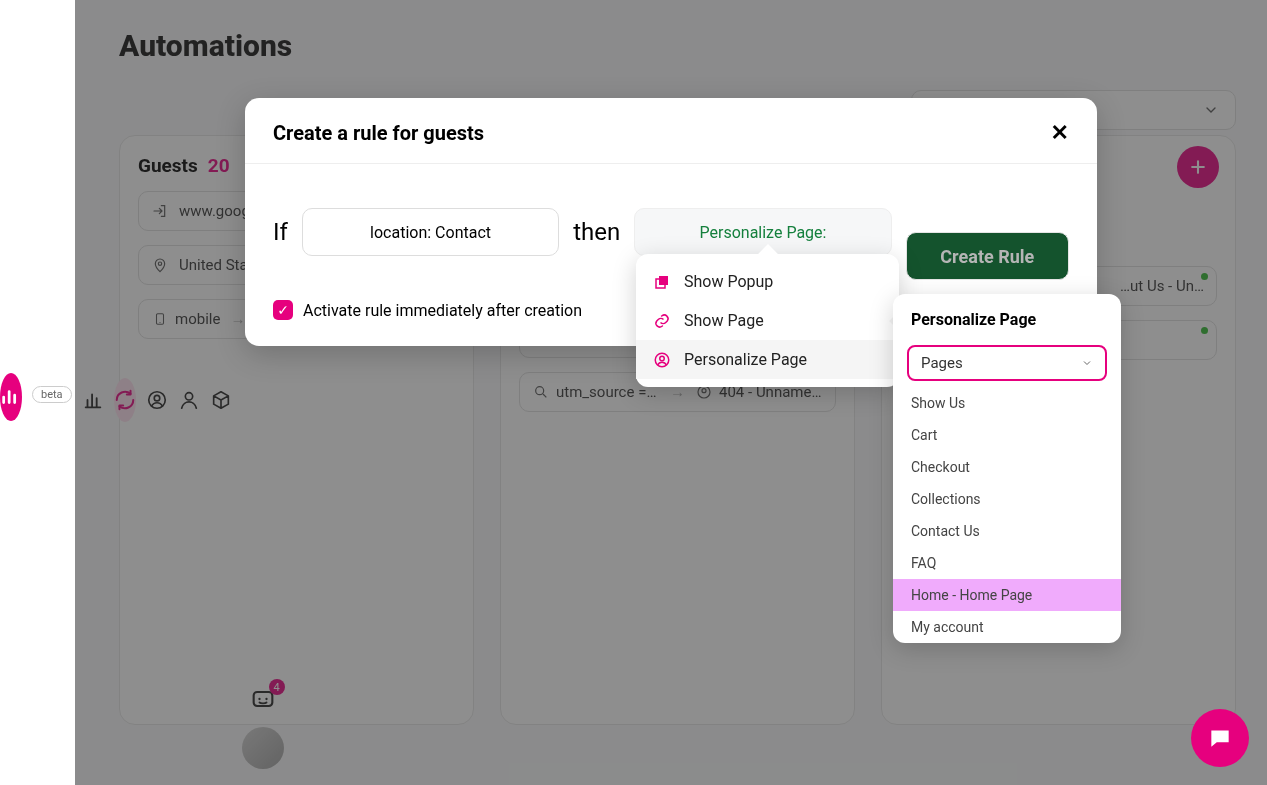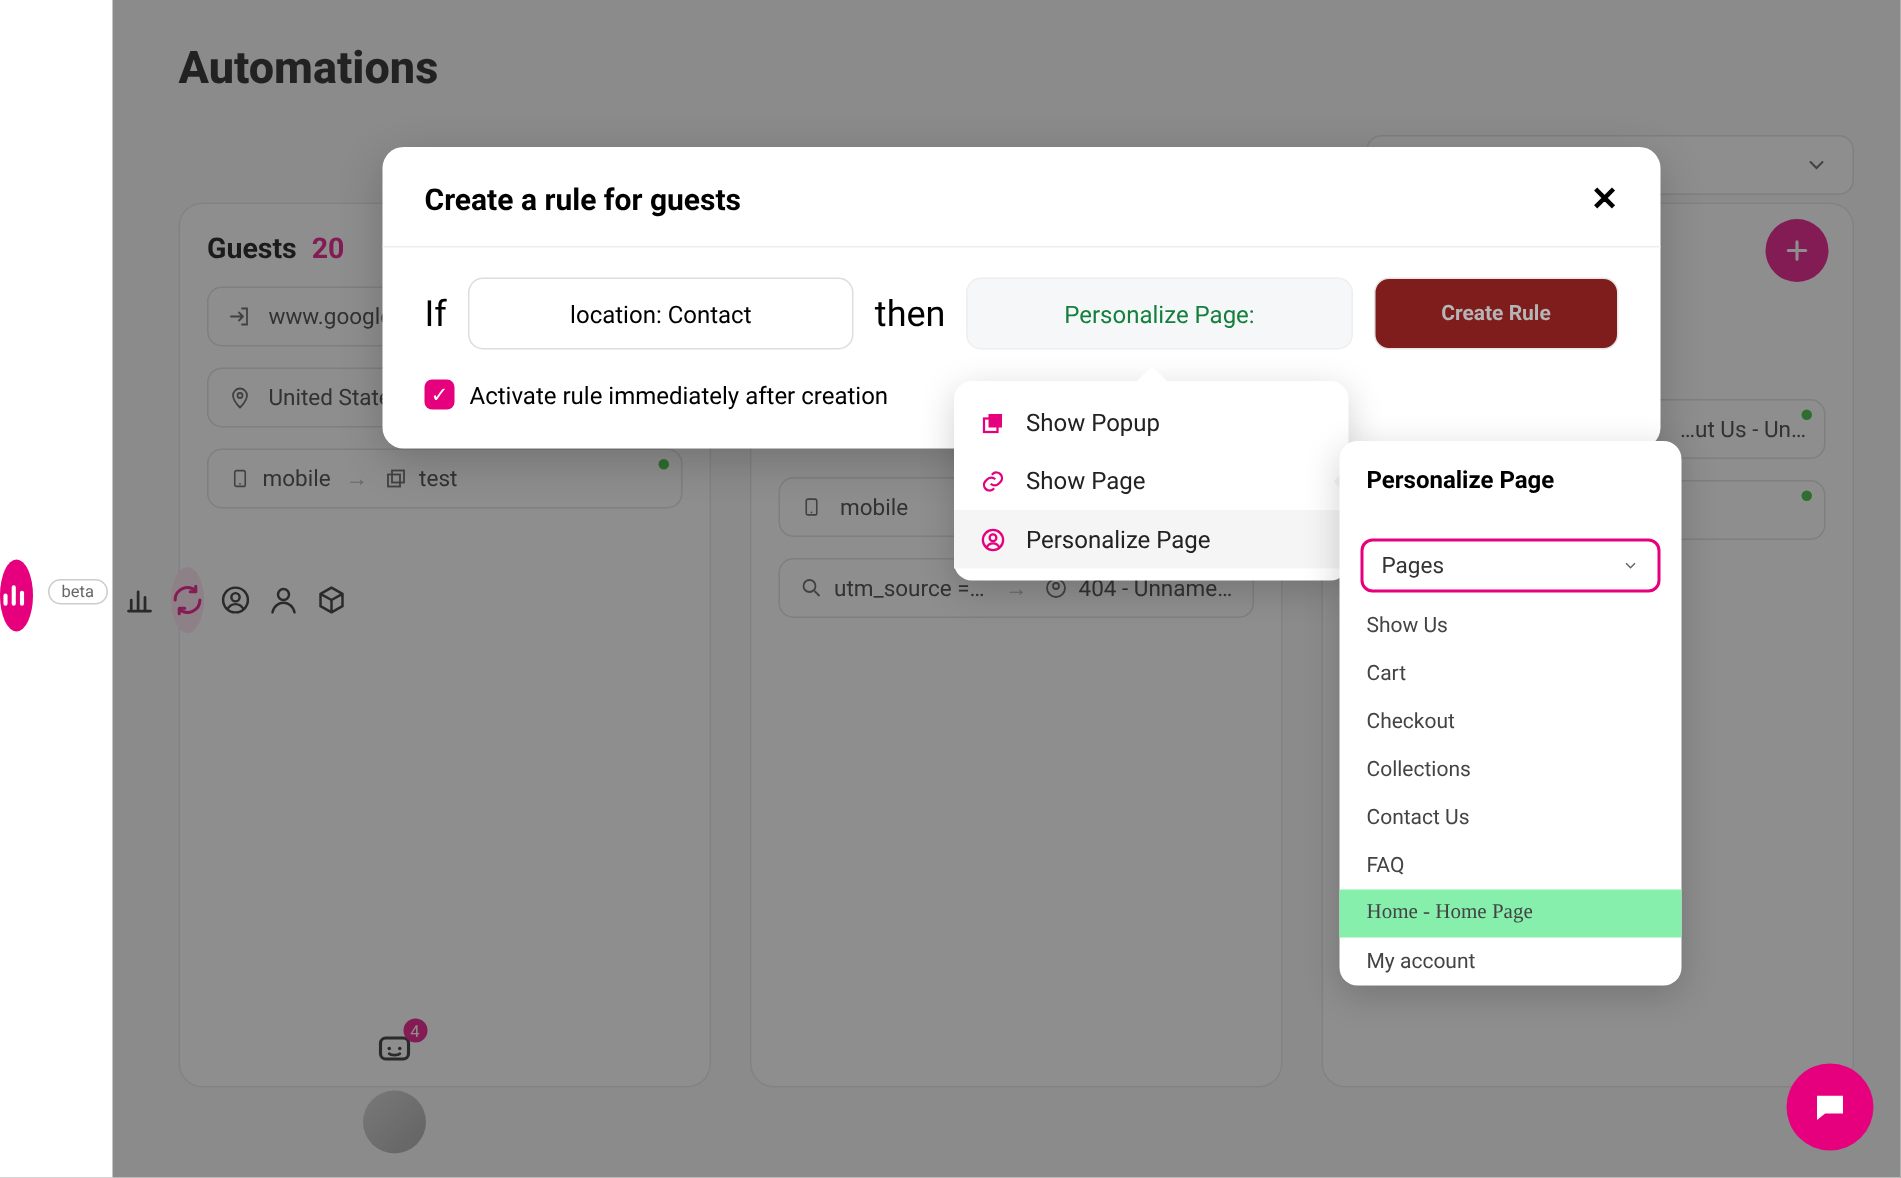--- a/index.html
+++ b/index.html
@@ -29,48 +29,48 @@
   .fab-btn { width: 42px; height:42px; border-radius:50%; background:#e6007e; color:#fff; display:flex; align-items:center; justify-content:center; font-size:24px; position:absolute; top:10px; right:16px;}
 
   .card { border:1px solid #ddd; border-radius: 10px; padding: 10px 12px; display:flex; align-items:center; gap:10px; margin-top: 14px; position:relative; color:#333; font-size:15px;}
   .card .mid-arrow { color:#aaa; }
   .card .dot { position:absolute; top:6px; right:8px; width:7px; height:7px; border-radius:50%; background:#2eb82e; }
   .ic { width:18px; height:18px; display:inline-flex; align-items:center; justify-content:center; color:#555; flex-shrink:0;}
   .truncate { white-space: nowrap; overflow:hidden; text-overflow: ellipsis; }
   .seg { display:flex; align-items:center; gap:6px; min-width:0;}
 
   
-  .modal { position: absolute; top: 98px; left: 255px; width: 852px; background:#fff; border-radius: 14px; box-shadow: 0 8px 30px rgba(0,0,0,0.2); z-index:10; padding: 0; }
+  .modal { position: absolute; top: 98px; left: 245px; width: 852px; background:#fff; border-radius: 14px; box-shadow: 0 8px 30px rgba(0,0,0,0.2); z-index:10; padding: 0; }
   .modal-header { display:flex; align-items:center; justify-content:space-between; padding: 22px 28px 18px; border-bottom:1px solid #eee;}
   .modal-header h3 { font-size:20px; font-weight:700; }
   .close-x { font-size:22px; font-weight:900; cursor:pointer; }
   .modal-body { padding: 20px 28px 26px; }
   .rule-row { display:flex; align-items:center; gap: 14px; }
   .kw { font-size: 24px; font-weight:400; }
   .pill { height: 48px; border-radius: 10px; display:flex; align-items:center; justify-content:center; font-size:16px; }
   .pill.cond { width: 260px; border:1px solid #ddd; background:#fff; }
   .pill.act { width: 260px; border:1px solid #eee; background:#f6f7f8; color:#15803d; position:relative;}
-  .pill.create { width: 165px; border:1px solid #e5e5e5; background:#7f1d1d; color:#b5b5b5; font-weight:700; font-size:14px;}
+  .pill.create { width: 165px; border:1px solid #e5e5e5; background:#14532d; color:#b5b5b5; font-weight:700; font-size:18px;margin-top:48px;}
   .act::after { content:""; position:absolute; bottom:-8px; left:50%; transform:translateX(-50%) rotate(45deg); width:14px; height:14px; background:#fff; border-right:1px solid #eee; border-bottom:1px solid #eee; display:none;}
   .check-row { display:flex; align-items:center; gap:10px; margin-top: 20px; font-size:16px;}
   .chk { width:20px; height:20px; border-radius:5px; background:#e6007e; display:flex; align-items:center; justify-content:center; color:#fff; font-size:14px;}
 
   .action-dropdown { position:absolute; top:254px; left:636px; width:263px; background:#fff; border-radius:12px; box-shadow:0 6px 24px rgba(0,0,0,0.18); z-index:11; padding:8px 0; }
   .action-item { display:flex; align-items:center; gap:12px; padding:10px 16px; font-size:16px; font-weight:400; color:#222; cursor:pointer;}
   .action-item.sel { background:#f5f5f5; }
   .action-item .aicon { color:#e6007e; width:20px; display:flex; justify-content:center;}
   .action-dropdown::before { content:""; position:absolute; top:-7px; left:50%; transform:translateX(-50%) rotate(45deg); width:14px; height:14px; background:#fff; }
   .action-item.sel::after { content:""; position:absolute; right:-7px; top:50%; transform:translateY(-50%) rotate(45deg); width:14px; height:14px; background:#f5f5f5;}
 
   .pages-panel { position:absolute; top:294px; left:893px; width:228px; background:#fff; border-radius:12px; box-shadow:0 6px 24px rgba(0,0,0,0.18); z-index:12; padding:16px 12px 8px;}
   .pages-panel h4 { font-size:16px; font-weight:700; padding:0 6px 10px;}
-  .pages-select { border:2px solid #e6007e; border-radius:8px; height:36px; display:flex; align-items:center; justify-content:space-between; padding:0 12px; font-size:15px; color:#333; margin: 20px 2px 6px;}
+  .pages-select { border:2px solid #e6007e; border-radius:8px; height:36px; display:flex; align-items:center; justify-content:space-between; padding:0 12px; font-size:15px; color:#333; margin: 6px 2px 6px;}
   .pages-list { margin: 4px -12px -8px; }
   .page-opt { padding:8px 18px; font-size:14px; color:#444; cursor:pointer;}
-  .page-opt.hl { background:#86efac;font-family:Liberation Serif, serif; }
+  .page-opt.hl { background:#f0abfc; }
 
   .chat-fab { position:absolute; bottom:18px; right:18px; width:58px; height:58px; border-radius:50%; background:#e6007e; display:flex; align-items:center; justify-content:center; color:#fff; z-index:20;}
 
   svg { display:block; }
 </style>
 </head>
 <body>
 
 <div class="app">
   <div class="sidebar">

